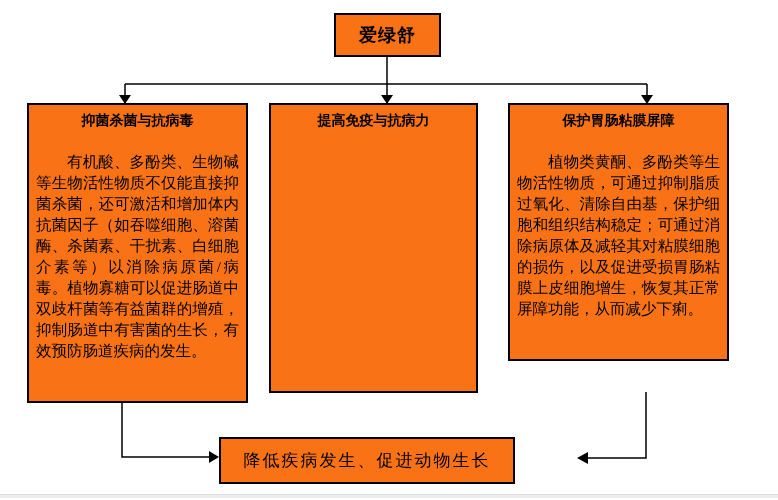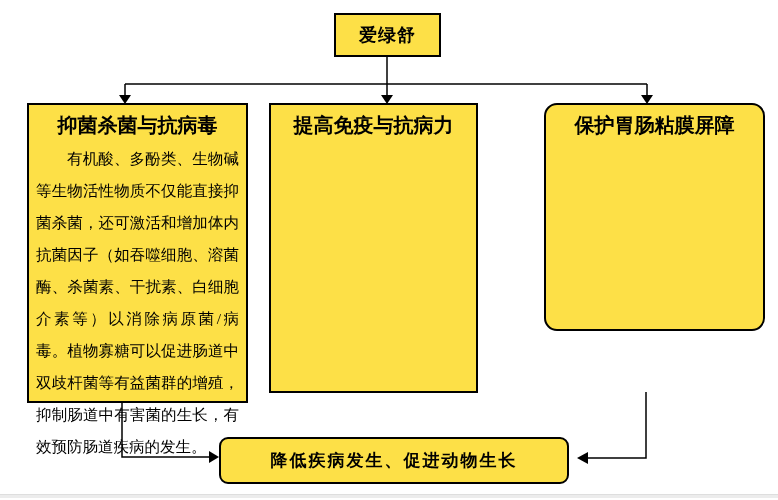--- a/index.html
+++ b/index.html
@@ -13,53 +13,52 @@
     overflow: hidden;
   }
   #wires {
     position: absolute;
     left: 0; top: 0;
     pointer-events: none;
   }
   .node {
     position: absolute;
     border: 2px solid var(--line, #000);
-    background: #fde047;
+    background: #f97316;
   }
   .root-node {
     left: 334px; top: 13px;
     width: 107px; height: 44px;
     display: flex; align-items: center; justify-content: center;
     font-size: 18px; font-weight: bold;
     letter-spacing: 1px;
   }
   .branch-box { top: 103px; }
   .branch-box.b0 { left: 27px;  width: 221px; height: 300px; }
   .branch-box.b1 { left: 269px; width: 209px; height: 290px; }
-  .branch-box.b2 { left: 544px; width: 221px; height: 228px; border-radius: 13px; }
+  .branch-box.b2 { left: 508px; width: 221px; height: 258px; }
   .branch-title {
     margin-top: 7px;
     text-align: center;
-    font-size: 20px;
+    font-size: 14px;
     font-weight: bold;
   }
   .branch-body {
-    margin: 4px 7px 0 7px;
+    margin: 21px 7px 0 7px;
     font-size: 15.5px;
-    line-height: 32px;
+    line-height: 21px;
     text-align: justify;
     text-indent: 2em;
   }
   .outcome-node {
     left: 219px; top: 437px;
-    width: 350px; height: 47px;
+    width: 296px; height: 47px;
     display: flex; align-items: center; justify-content: center;
-    font-size: 17px; font-weight: bold;
+    font-size: 17px; font-weight: normal;
     letter-spacing: 2px;
-    border-radius: 9px;
   }
   .page-edge {
     position: absolute;
     left: 0; top: 494px;
     width: 778px; height: 4px;
     background: var(--page_edge, #ececec);
     border-top: 1px solid #dedede;
   }
   .wire { stroke: var(--line, #000); stroke-width: 1.5; fill: none; }
   .head { fill: var(--line, #000); stroke: none; }
@@ -97,20 +96,21 @@
     <div class="branch-title">抑菌杀菌与抗病毒</div>
     <div class="branch-body">有机酸、多酚类、生物碱等生物活性物质不仅能直接抑菌杀菌，还可激活和增加体内抗菌因子（如吞噬细胞、溶菌酶、杀菌素、干扰素、白细胞介素等）以消除病原菌/病毒。植物寡糖可以促进肠道中双歧杆菌等有益菌群的增殖，抑制肠道中有害菌的生长，有效预防肠道疾病的发生。</div>
   </div>
 
   <div class="node branch-box b1">
     <div class="branch-title">提高免疫与抗病力</div>
   </div>
 
   <div class="node branch-box b2">
     <div class="branch-title">保护胃肠粘膜屏障</div>
+    <div class="branch-body">植物类黄酮、多酚类等生物活性物质，可通过抑制脂质过氧化、清除自由基，保护细胞和组织结构稳定；可通过消除病原体及减轻其对粘膜细胞的损伤，以及促进受损胃肠粘膜上皮细胞增生，恢复其正常屏障功能，从而减少下痢。</div>
   </div>
 
   <div class="node outcome-node">
     <span>降低疾病发生、促进动物生长</span>
   </div>
 
   <div class="page-edge"></div>
 
 </div>
 

